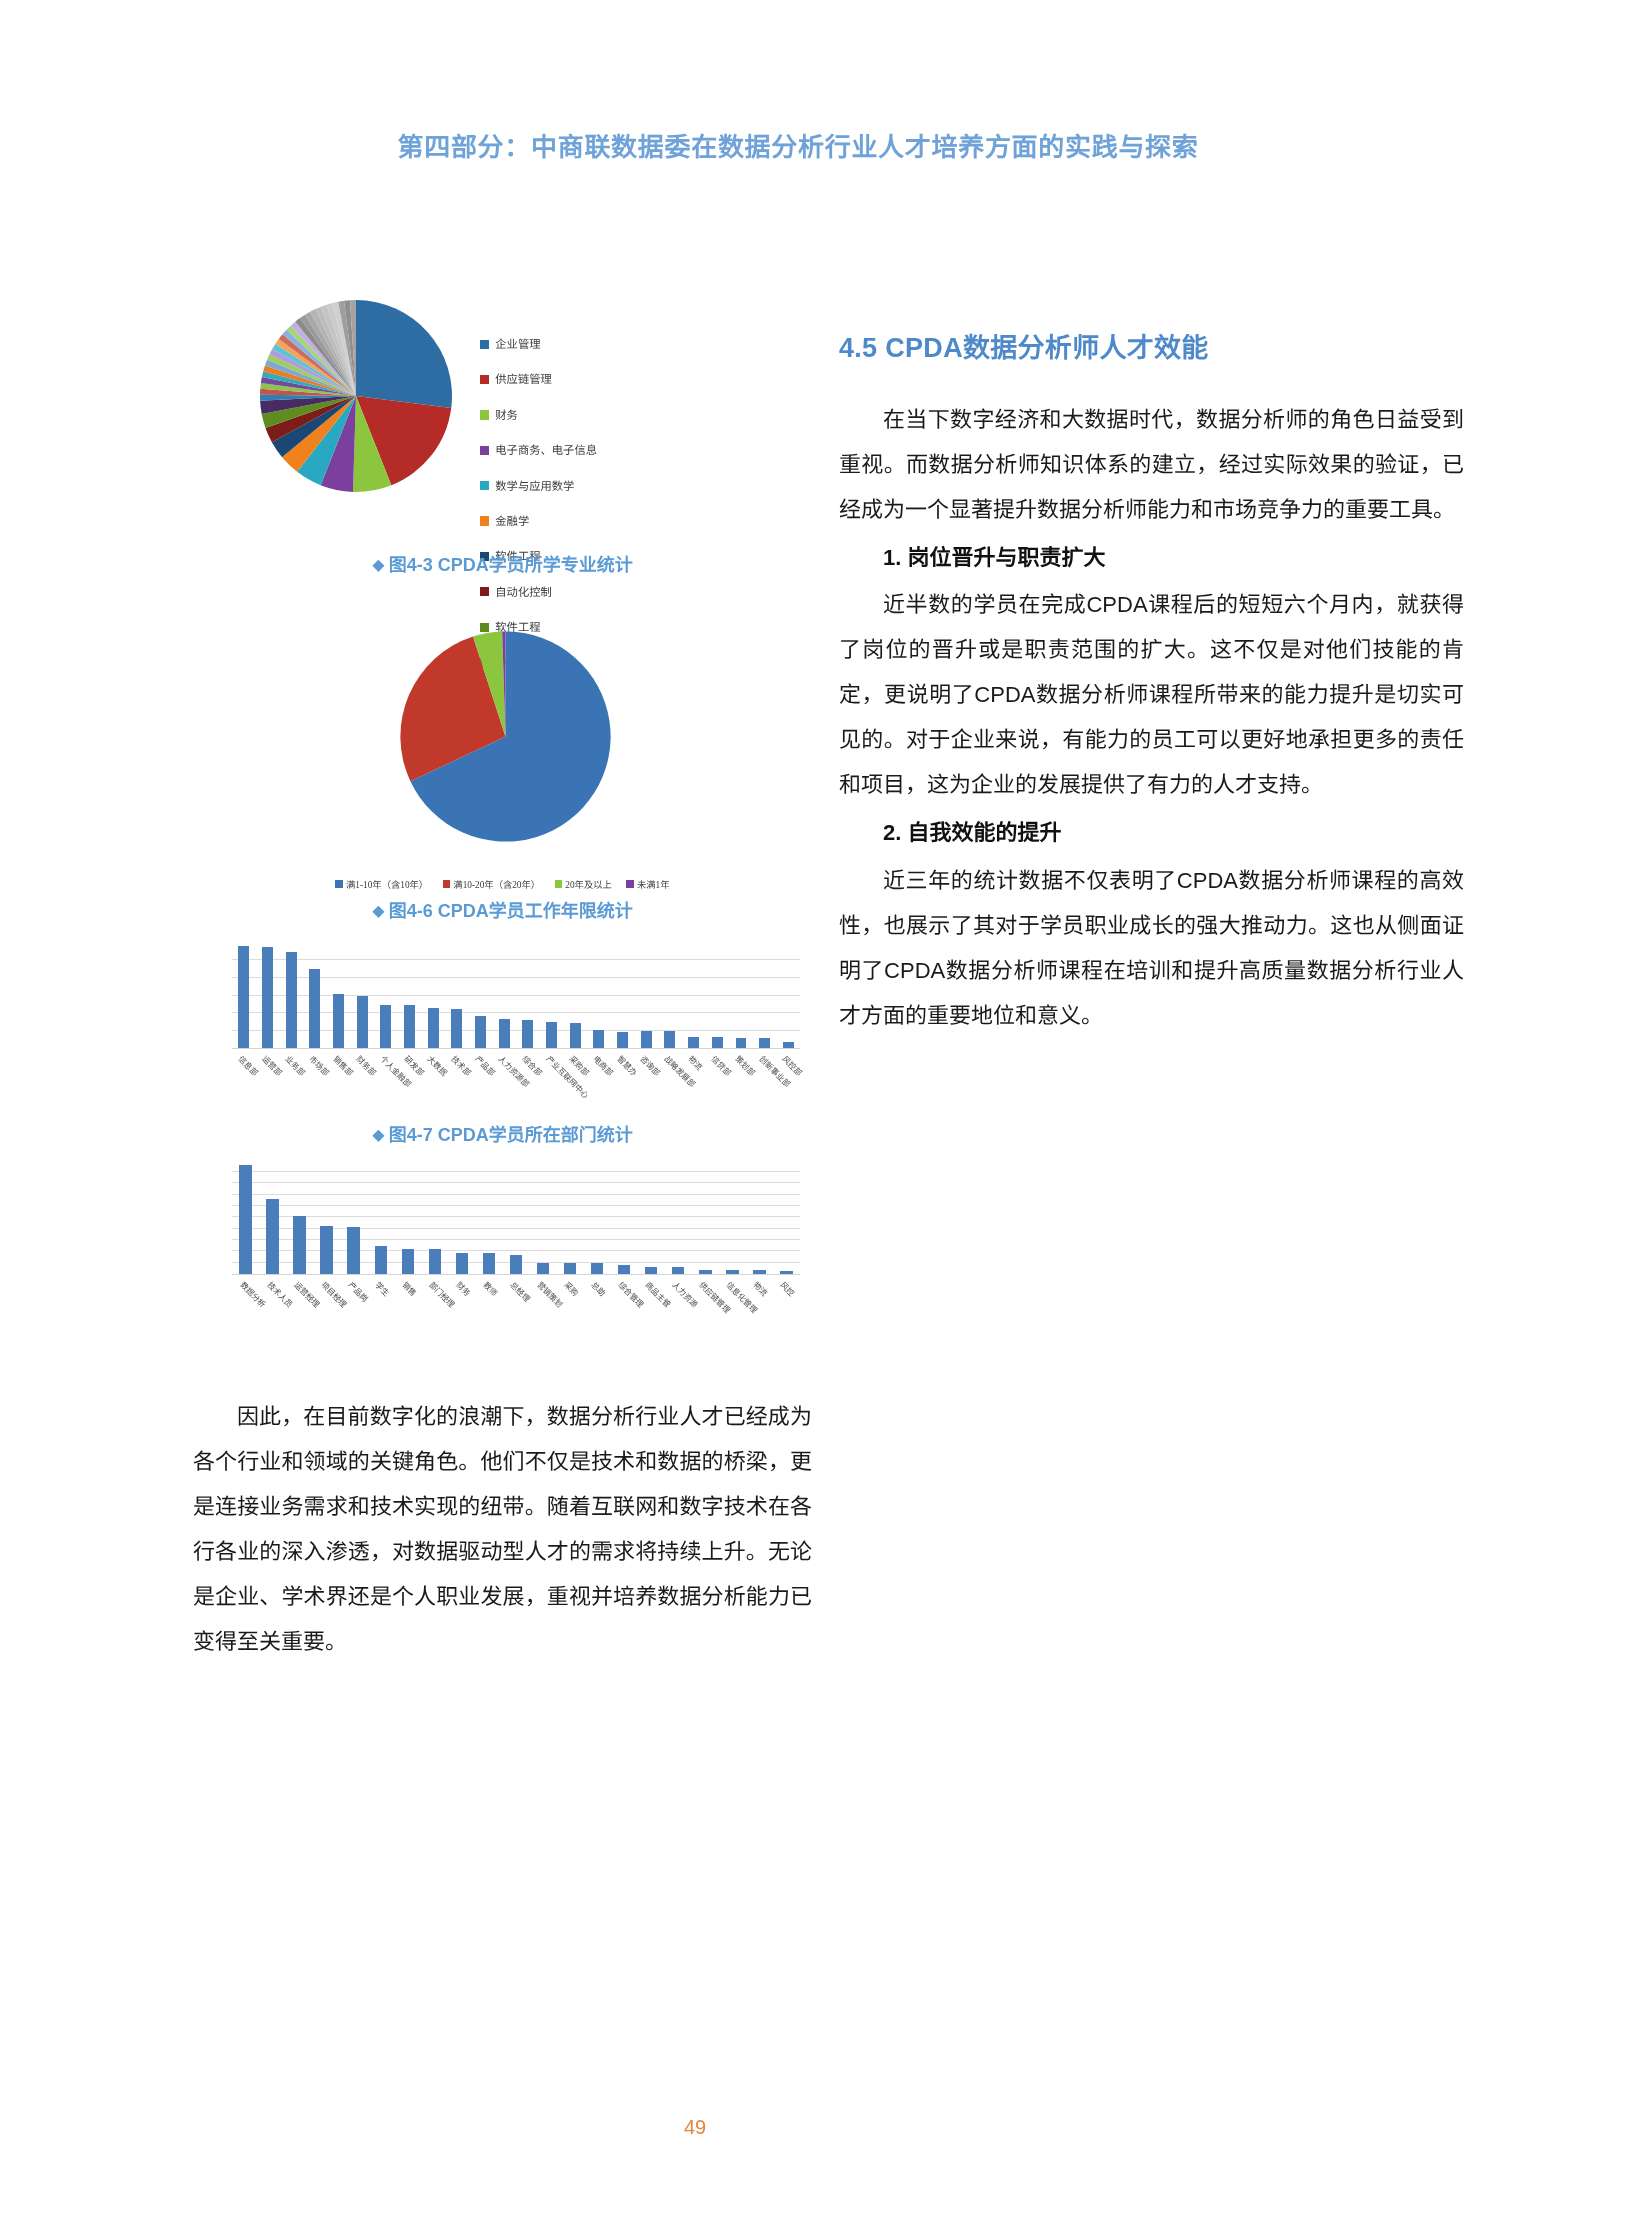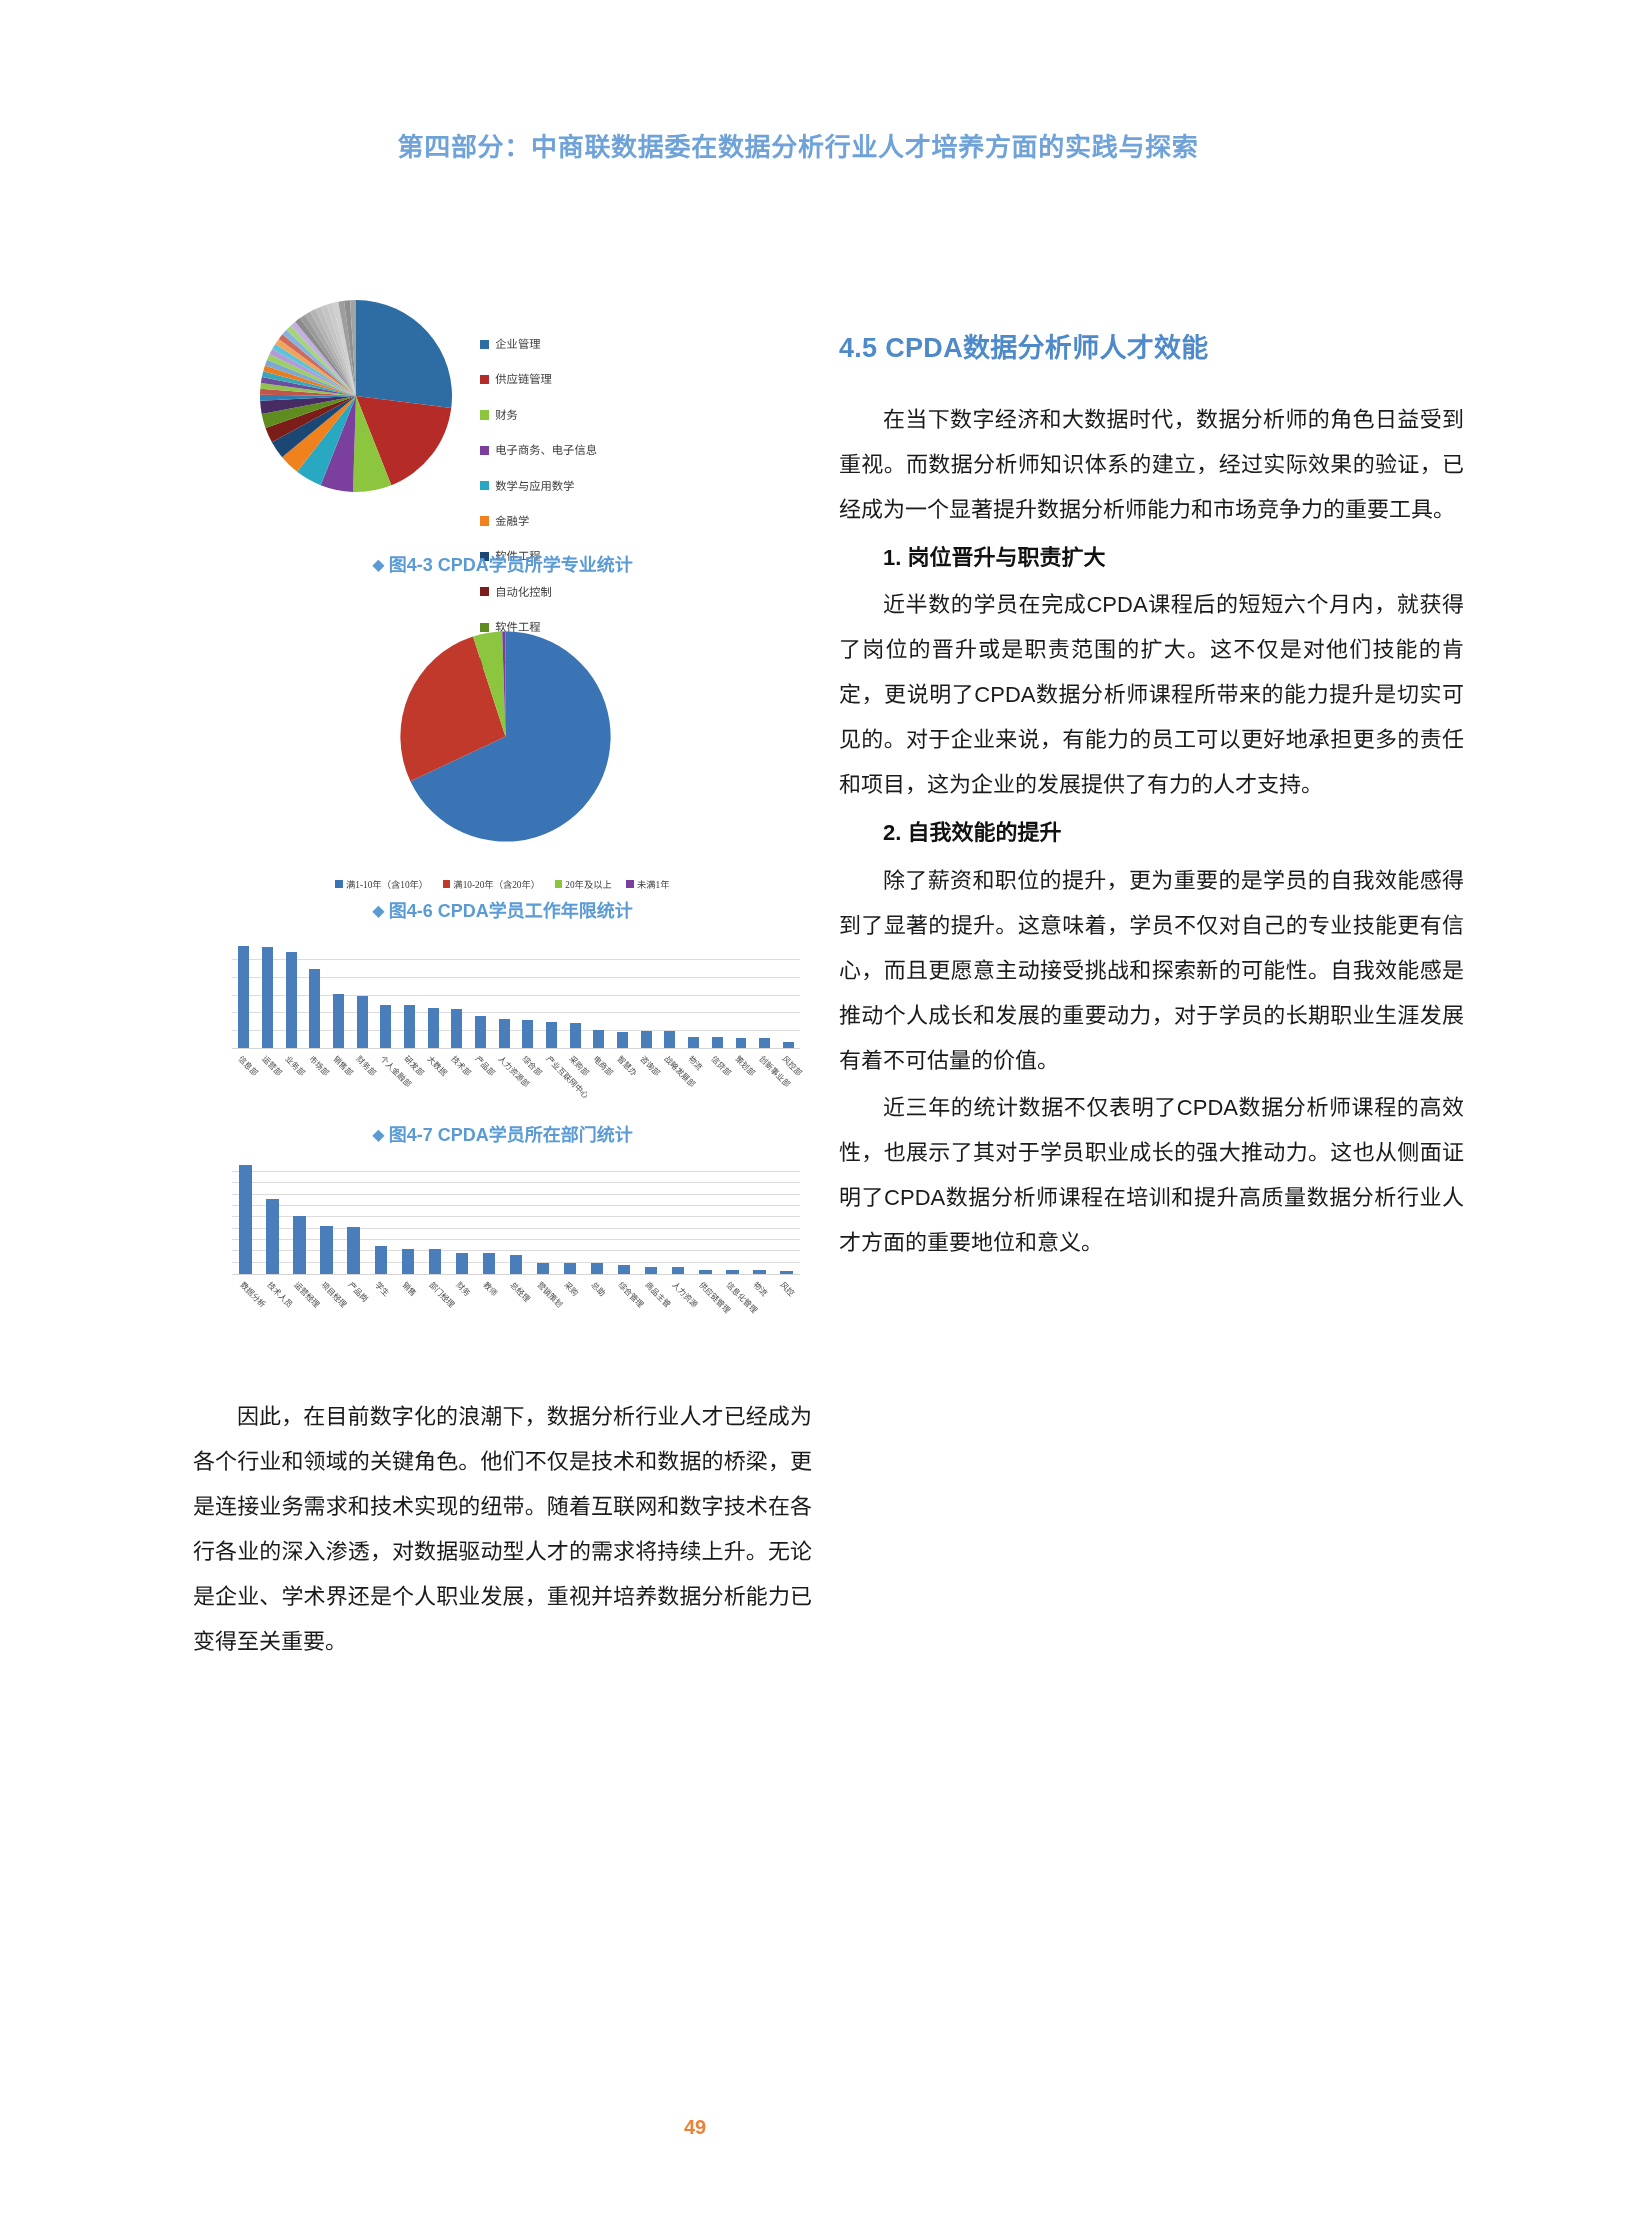--- a/index.html
+++ b/index.html
@@ -212,21 +212,21 @@
 
   
   .page-number {
     position: absolute;
     bottom: 100px;
     left: 0;
     width: 1390px;
     text-align: center;
     font-size: 20px;
     color: #e8833a;
-    font-weight: 700;
+    font-weight: 400;
   }
 </style>
 </head>
 <body>
 
 <div class="running-head">
   <span class="running-head-text">第四部分：中商联数据委在数据分析行业人才培养方面的实践与探索</span>
 </div>
 
 <div class="page-body">
@@ -661,21 +661,20 @@
     <p class="para" style="margin-top:39px;">因此，在目前数字化的浪潮下，数据分析行业人才已经成为各个行业和领域的关键角色。他们不仅是技术和数据的桥梁，更是连接业务需求和技术实现的纽带。随着互联网和数字技术在各行各业的深入渗透，对数据驱动型人才的需求将持续上升。无论是企业、学术界还是个人职业发展，重视并培养数据分析能力已变得至关重要。</p>
   </div>
 
   <div class="col-right">
     <h2 class="section-heading">4.5 CPDA数据分析师人才效能</h2>
     <div id="right-prose">
         <p class="para">在当下数字经济和大数据时代，数据分析师的角色日益受到重视。而数据分析师知识体系的建立，经过实际效果的验证，已经成为一个显著提升数据分析师能力和市场竞争力的重要工具。</p>
         <h4 class="sub-heading">1. 岗位晋升与职责扩大</h4>
         <p class="para">近半数的学员在完成CPDA课程后的短短六个月内，就获得了岗位的晋升或是职责范围的扩大。这不仅是对他们技能的肯定，更说明了CPDA数据分析师课程所带来的能力提升是切实可见的。对于企业来说，有能力的员工可以更好地承担更多的责任和项目，这为企业的发展提供了有力的人才支持。</p>
         <h4 class="sub-heading">2. 自我效能的提升</h4>
-        <p class="para">除了薪资和职位的提升，更为重要的是学员的自我效能感得到了显著的提升。这意味着，学员不仅对自己的专业技能更有信心，而且更愿意主动接受挑战和探索新的可能性。自我效能感是推动个人成长和发展的重要动力，对于学员的长期职业生涯发展有着不可估量的价值。</p>
         <p class="para">近三年的统计数据不仅表明了CPDA数据分析师课程的高效性，也展示了其对于学员职业成长的强大推动力。这也从侧面证明了CPDA数据分析师课程在培训和提升高质量数据分析行业人才方面的重要地位和意义。</p>
       </div>
   </div>
 
 </div>
 
 <div class="page-number">49</div>
 
 
 </body></html>

